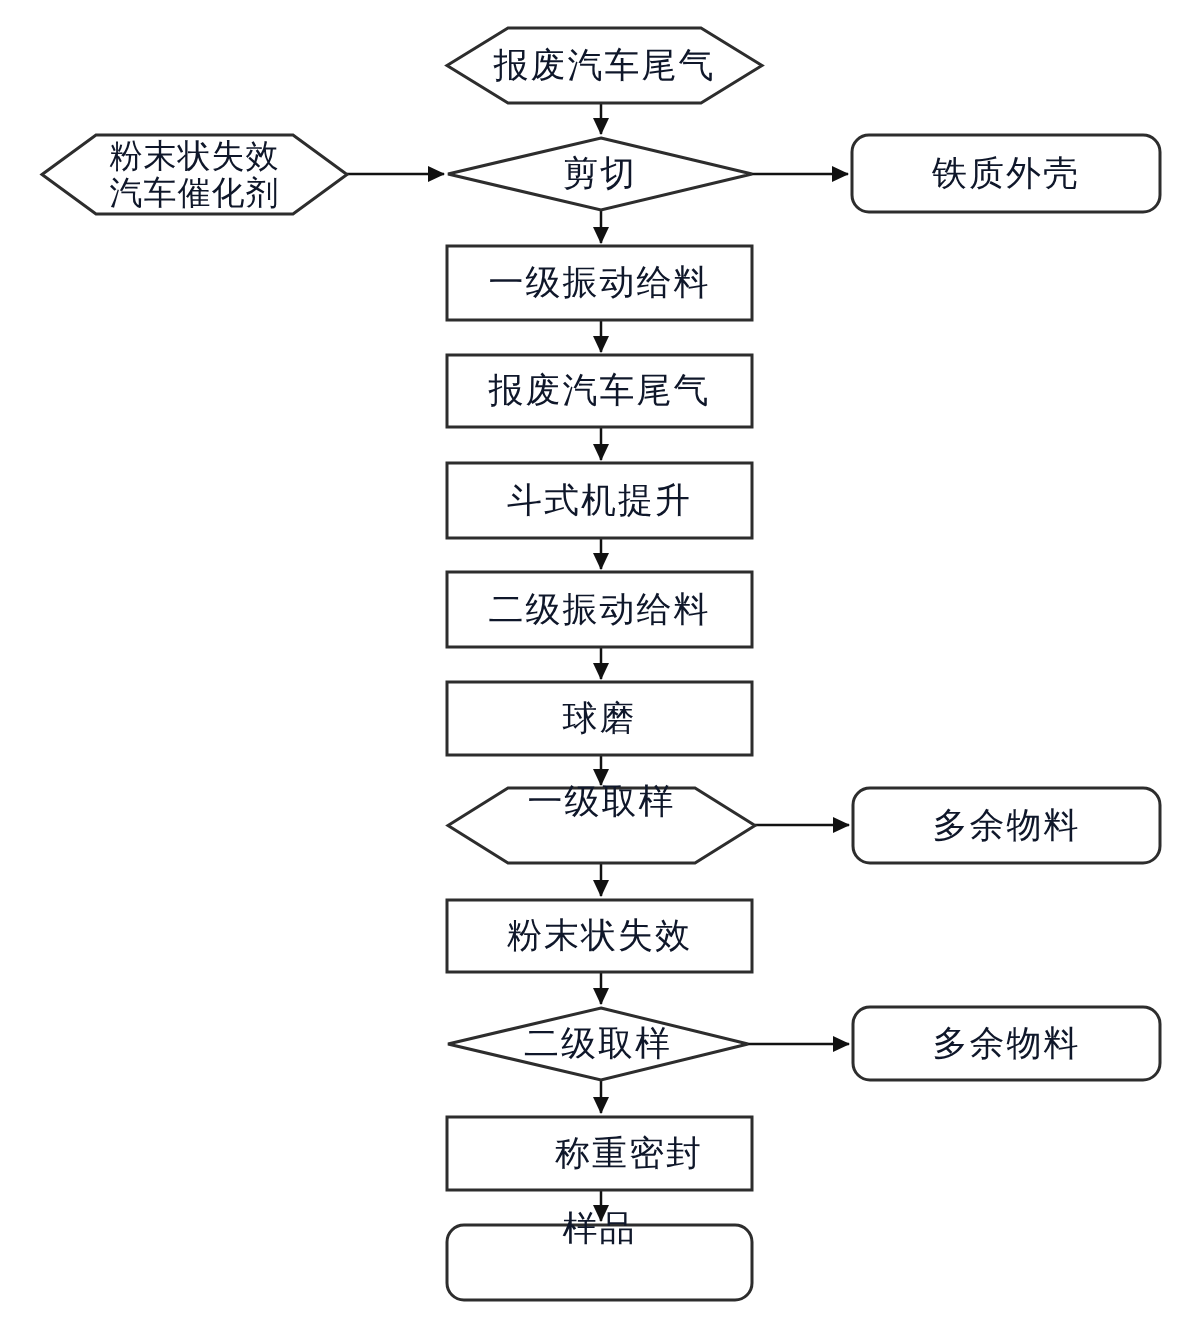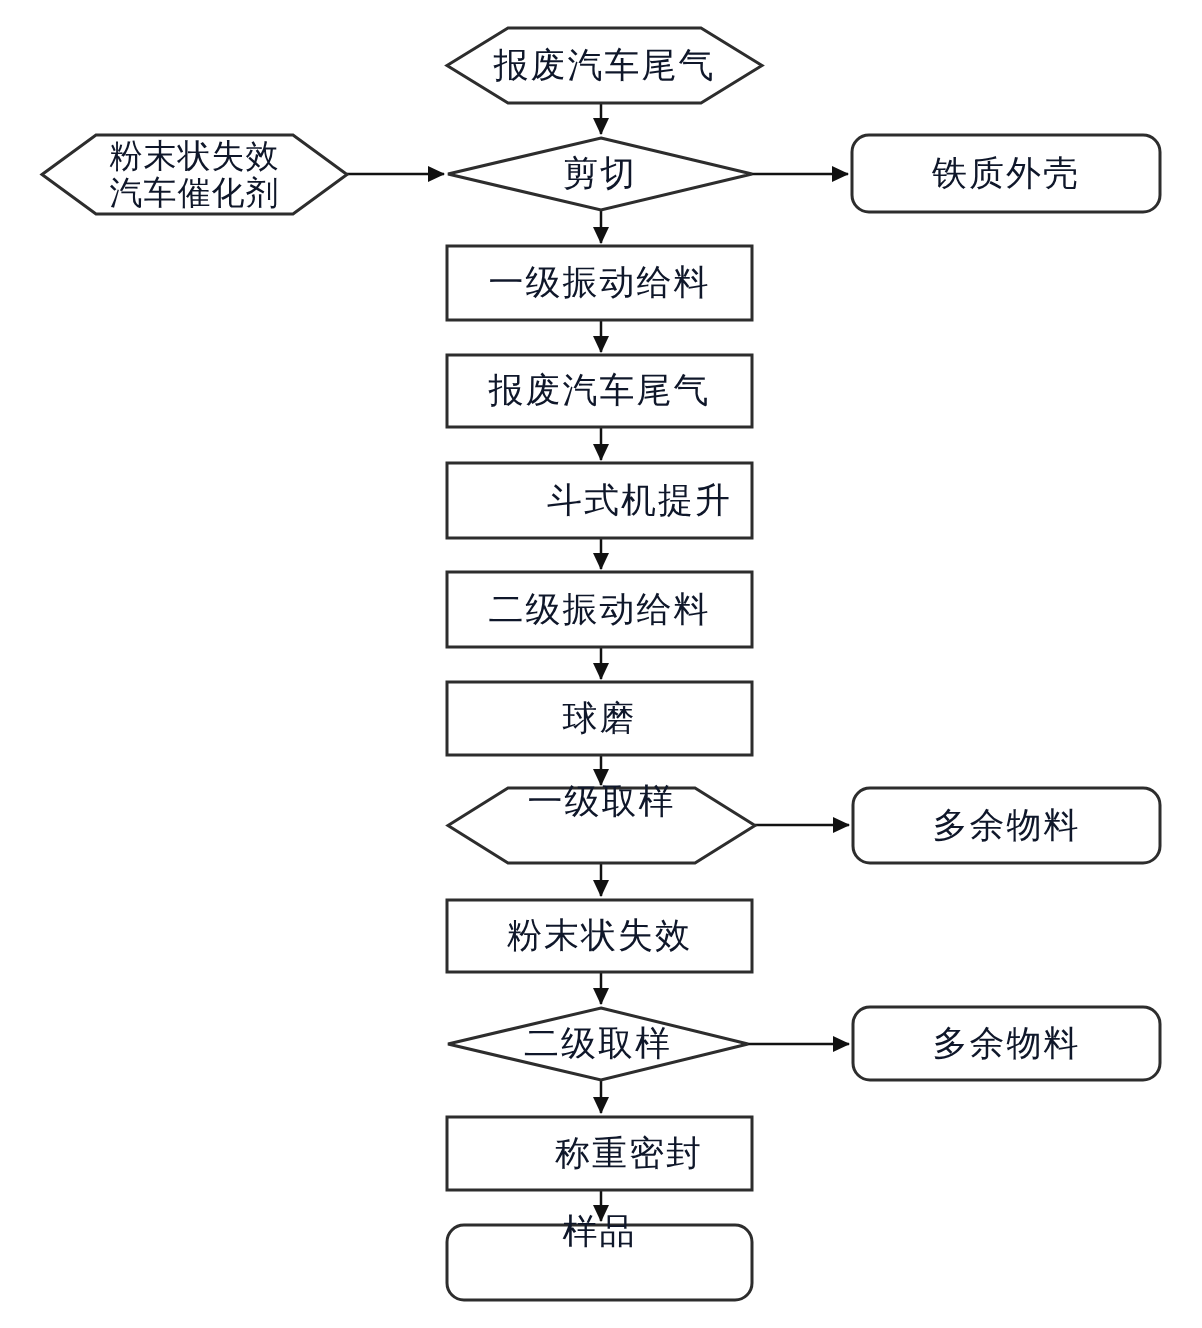--- a/index.html
+++ b/index.html
@@ -109,33 +109,33 @@
 汽车催化剂</div>
 
   <div class="node-label" style="left:448px; top:138px; width:304px; height:72px;">剪切</div>
 
   <div class="node-label" style="left:852px; top:135px; width:308px; height:77px;">铁质外壳</div>
 
   <div class="node-label" style="left:447px; top:246px; width:305px; height:74px;">一级振动给料</div>
 
   <div class="node-label" style="left:447px; top:355px; width:305px; height:72px;">报废汽车尾气</div>
 
-  <div class="node-label" style="left:447px; top:463px; width:305px; height:75px;padding-left:40px;">斗式机提升</div>
+  <div class="node-label" style="left:447px; top:463px; width:305px; height:75px;">斗式机提升</div>
 
   <div class="node-label" style="left:447px; top:572px; width:305px; height:75px;">二级振动给料</div>
 
   <div class="node-label" style="left:447px; top:682px; width:305px; height:73px;border-radius:8px;">球磨</div>
 
   <div class="node-label" style="left:448px; top:764px; width:307px; height:75px;">一级取样</div>
 
   <div class="node-label" style="left:853px; top:788px; width:307px; height:75px;">多余物料</div>
 
   <div class="node-label" style="left:447px; top:900px; width:305px; height:72px;">粉末状失效</div>
 
   <div class="node-label" style="left:448px; top:1008px; width:300px; height:72px;">二级取样</div>
 
   <div class="node-label" style="left:853px; top:1007px; width:307px; height:73px;">多余物料</div>
 
   <div class="node-label" style="left:447px; top:1117px; width:364px; height:73px;">称重密封</div>
 
-  <div class="node-label" style="left:447px; top:1194px; width:305px; height:75px;">样品</div>
+  <div class="node-label" style="left:447px; top:1194px; width:305px; height:75px;font-family:Liberation Mono, monospace;">样品</div>
 
 </div>
 
 </body></html>

